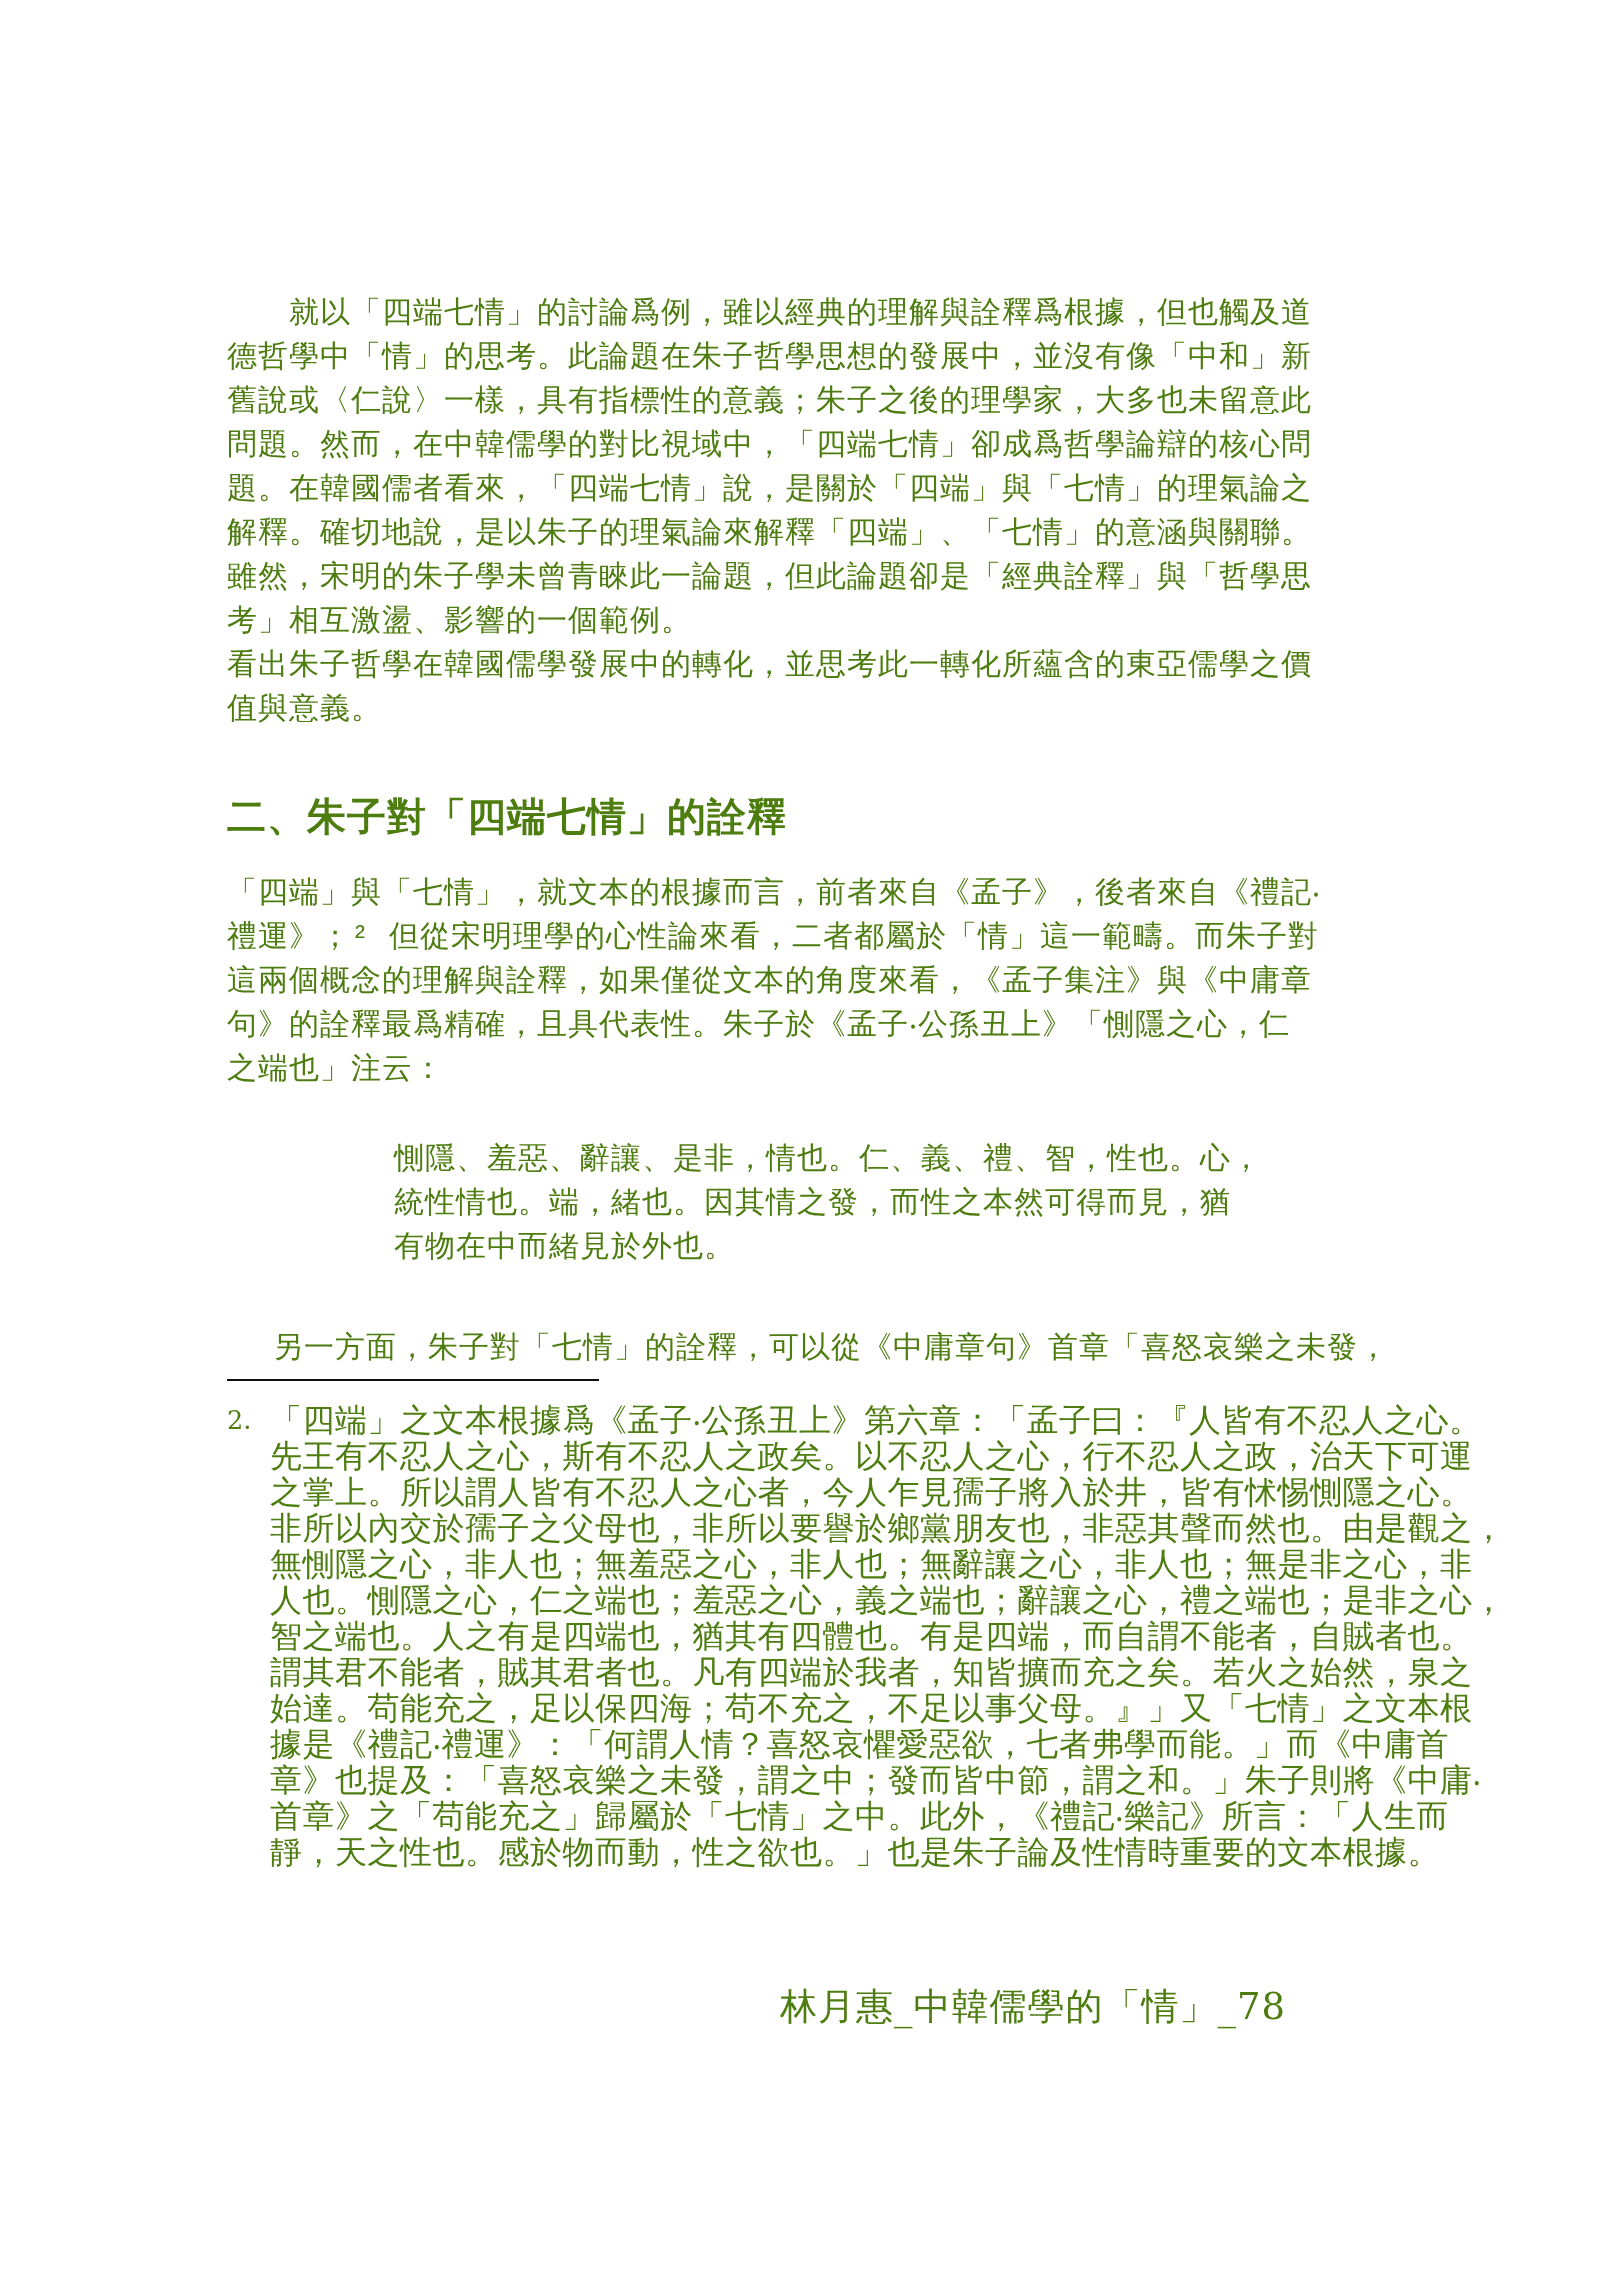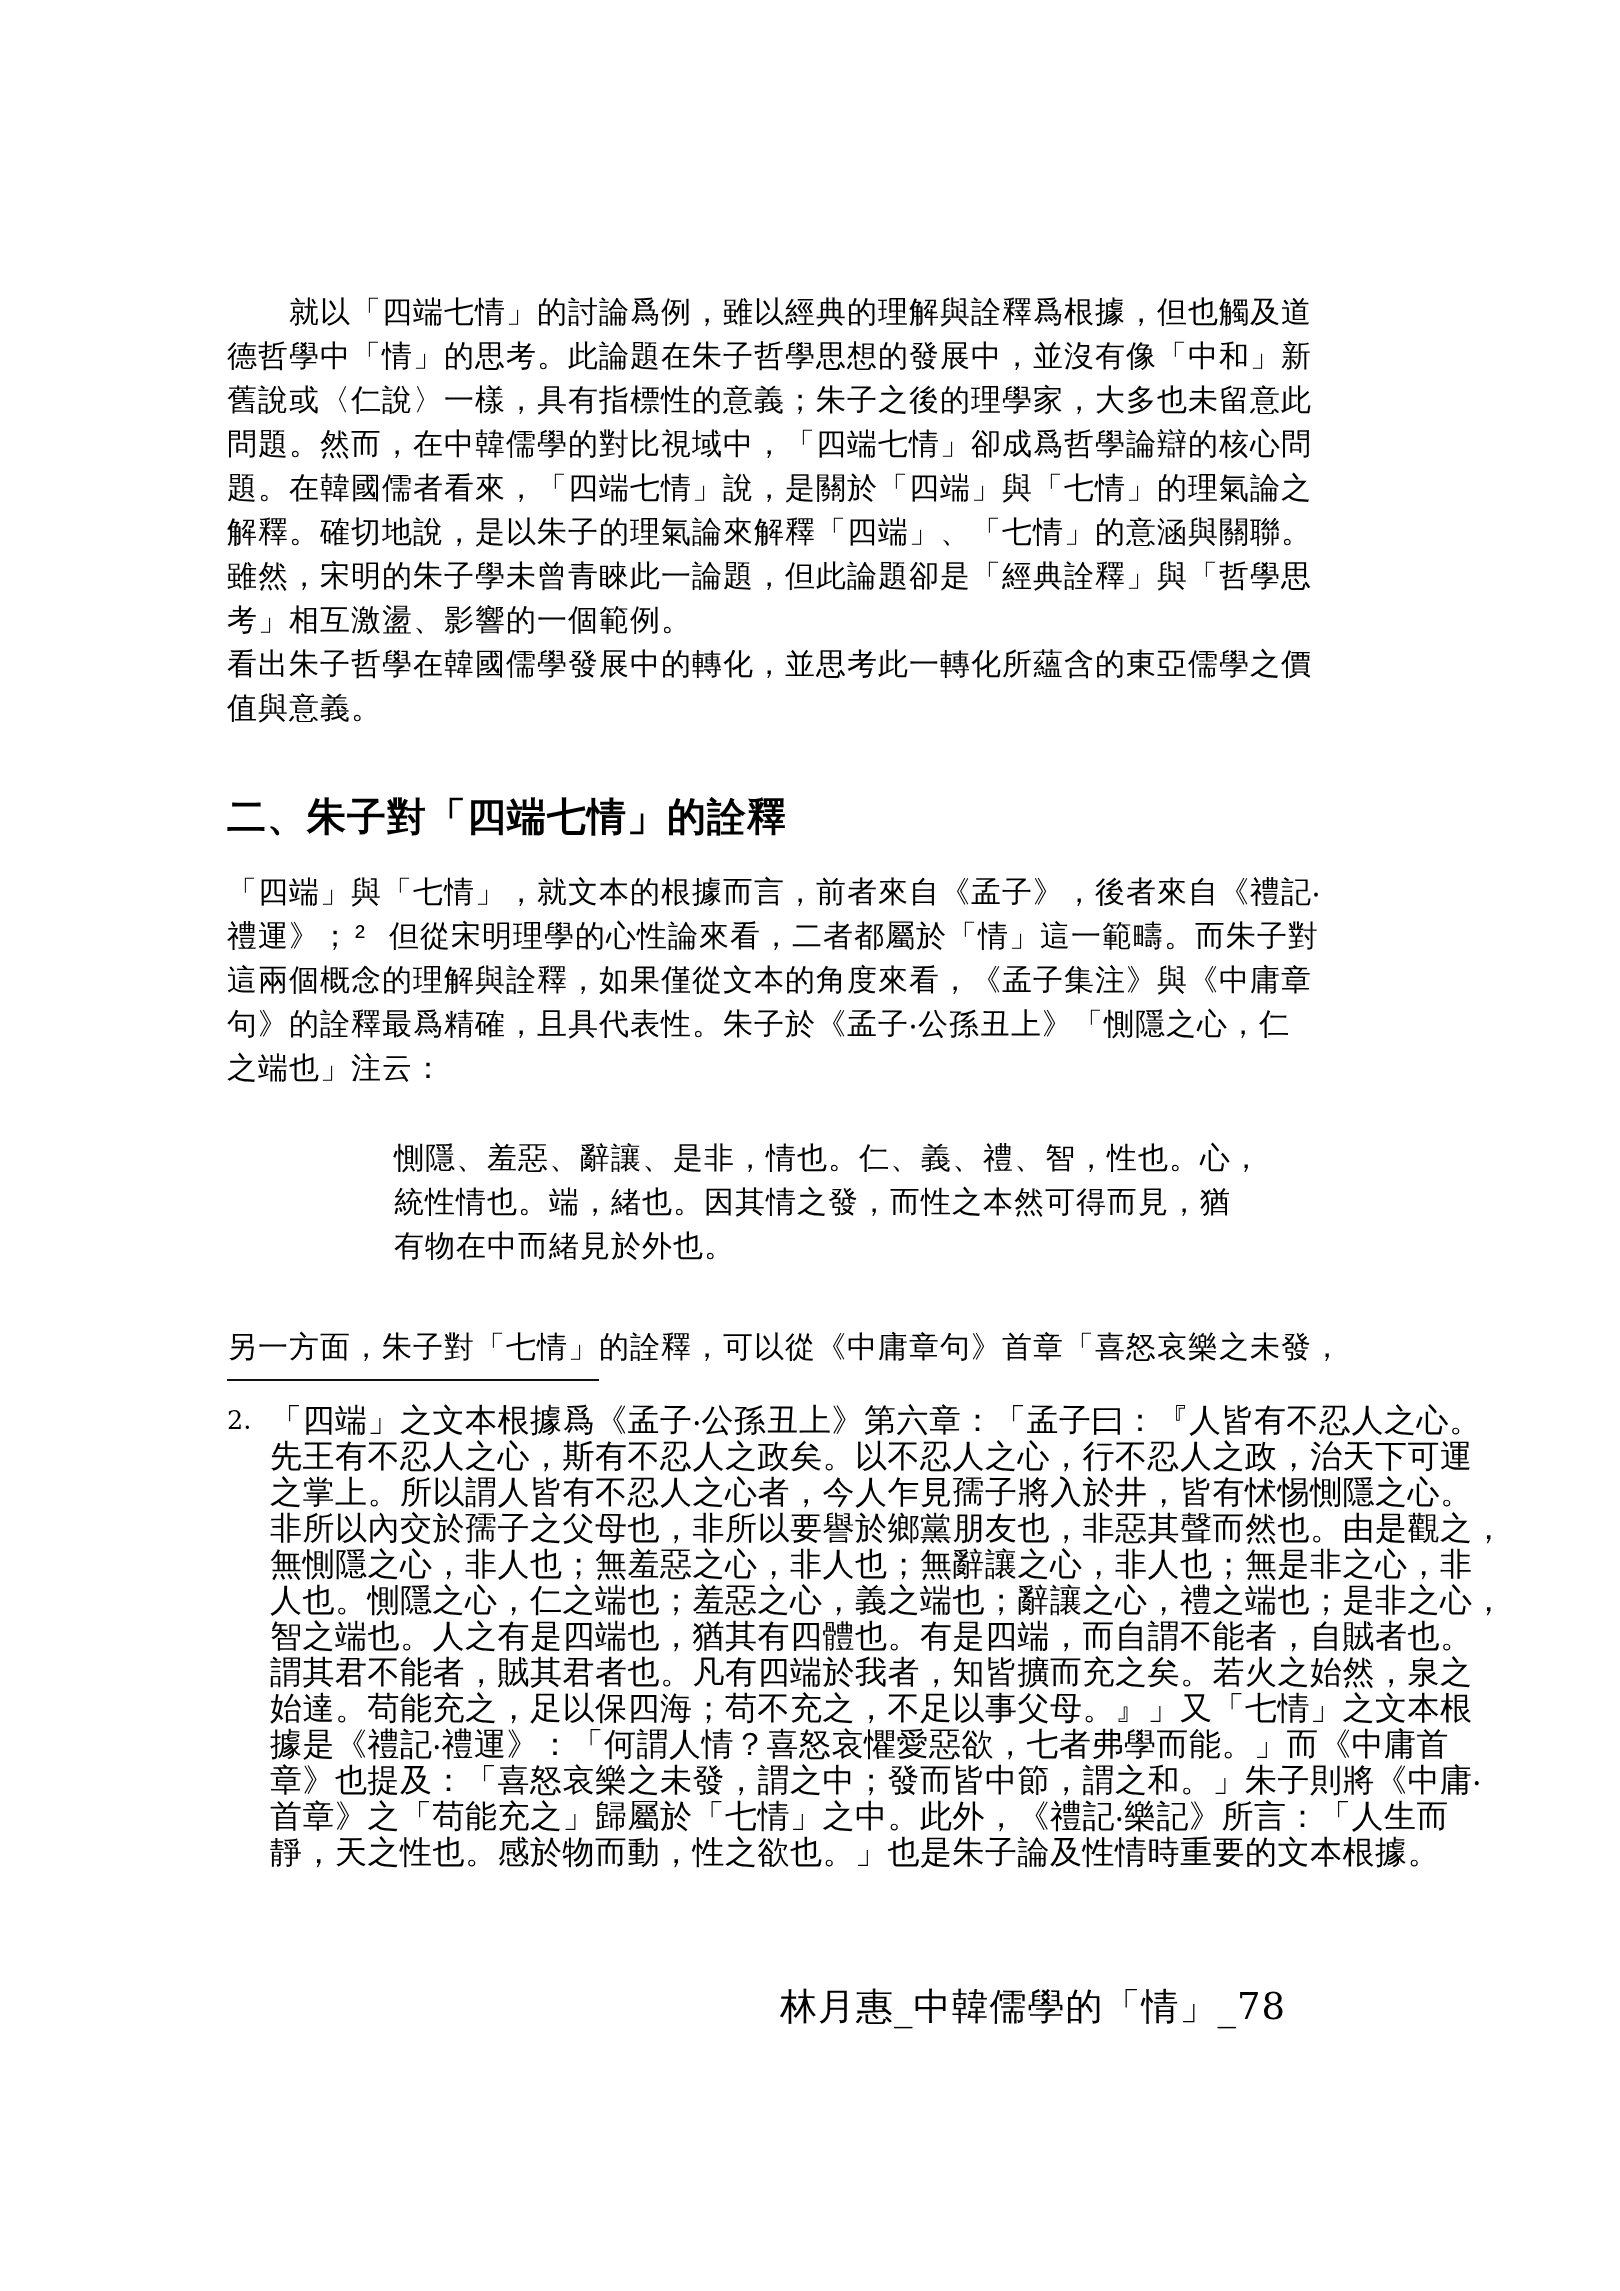--- a/index.html
+++ b/index.html
@@ -3,21 +3,21 @@
 <meta charset="utf-8">
 <style>
   html, body { margin: 0; padding: 0; }
   body { background: #d9d9d9; }
   .page {
     position: relative;
     width: 1620px;
     height: 2292px;
     margin: 0 auto;
     background: #ffffff;
-    color: #000000;
+    color: #4d7c0f;
     font-family: "DejaVu Serif", "Liberation Serif", serif;
     overflow: hidden;
   }
   .content {
     position: absolute;
     left: 227px;
     top: 290px;
     width: 1059px;
   }
   .para .line {
@@ -38,21 +38,21 @@
   .block-quote {
     margin-top: 44px;
     margin-left: 167px;
   }
   .block-quote .line {
     font-size: 30px;
     line-height: 44px;
     letter-spacing: 1px;
     white-space: nowrap;
   }
-  .para-single { margin-top: 57px; }
+  .para-single { margin-top: 57px; margin-left: 46px; }
   .footnote-separator {
     margin-top: 9.8px;
     width: 372px;
     height: 0;
     border: none;
     border-top: 2.5px solid #111;
     margin-left: 0;
   }
   .footnote {
     margin-top: 21.6px;

